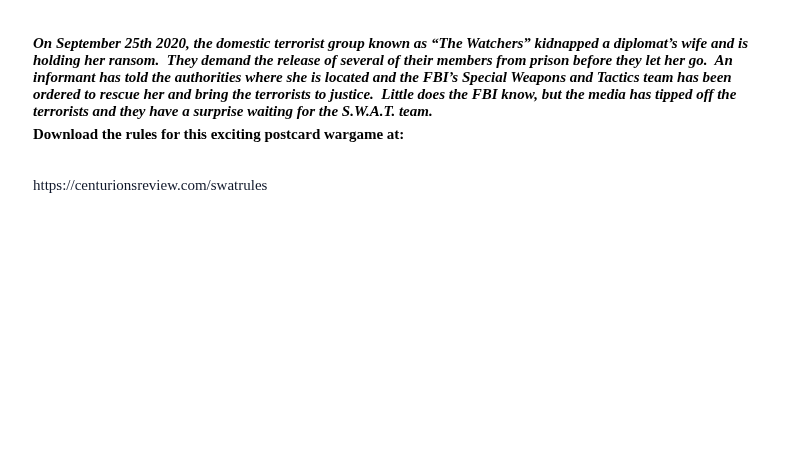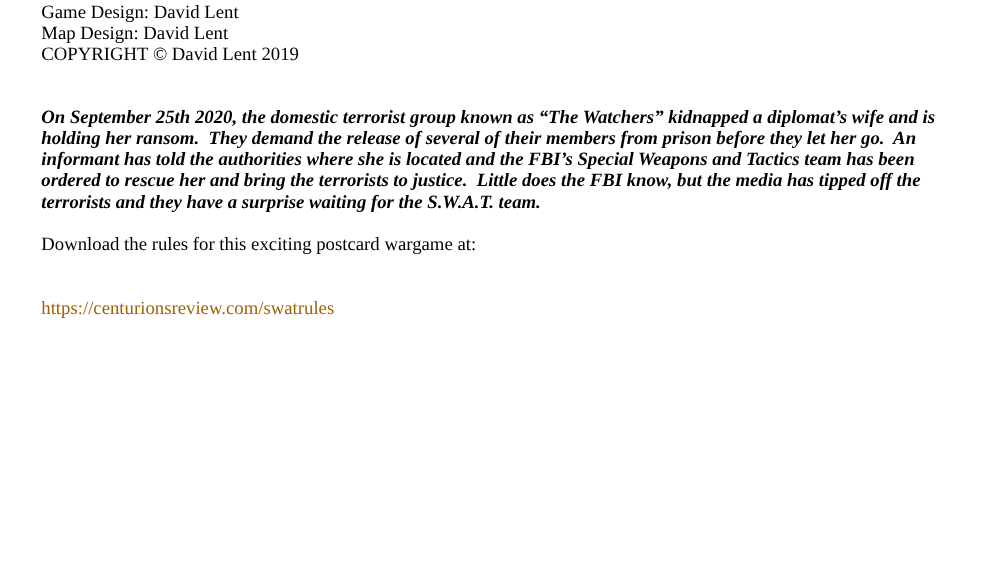--- a/index.html
+++ b/index.html
@@ -24,41 +24,37 @@
   .credit-line {
     white-space: pre;
   }
   .scenario {
     margin-top: 33px;
     font-weight: bold;
     font-style: italic;
     white-space: pre;
   }
   .download-prompt {
-    margin-top: 17px;
+    margin-top: 6px;
     white-space: pre;
+    font-weight: bold;
   }
   .rules-url {
     margin-top: 34px;
     white-space: pre;
-    color: #a16207;
+    color: #0f172a;
     text-decoration: none;
     display: block;
   }
 </style>
 </head>
 <body>
 
 <div class="page">
 
-  <div class="credits">
-    <div class="credit-line">Game Design: David Lent</div>
-    <div class="credit-line">Map Design: David Lent</div>
-    <div class="credit-line">COPYRIGHT © David Lent 2019</div>
-  </div>
 
   <div class="scenario">On September 25th 2020, the domestic terrorist group known as “The Watchers” kidnapped a diplomat’s wife and is
 holding her ransom.  They demand the release of several of their members from prison before they let her go.  An
 informant has told the authorities where she is located and the FBI’s Special Weapons and Tactics team has been
 ordered to rescue her and bring the terrorists to justice.  Little does the FBI know, but the media has tipped off the
 terrorists and they have a surprise waiting for the S.W.A.T. team.</div>
 
   <div class="download-prompt">Download the rules for this exciting postcard wargame at:</div>
 
   <span class="rules-url">https://centurionsreview.com/swatrules</span>

